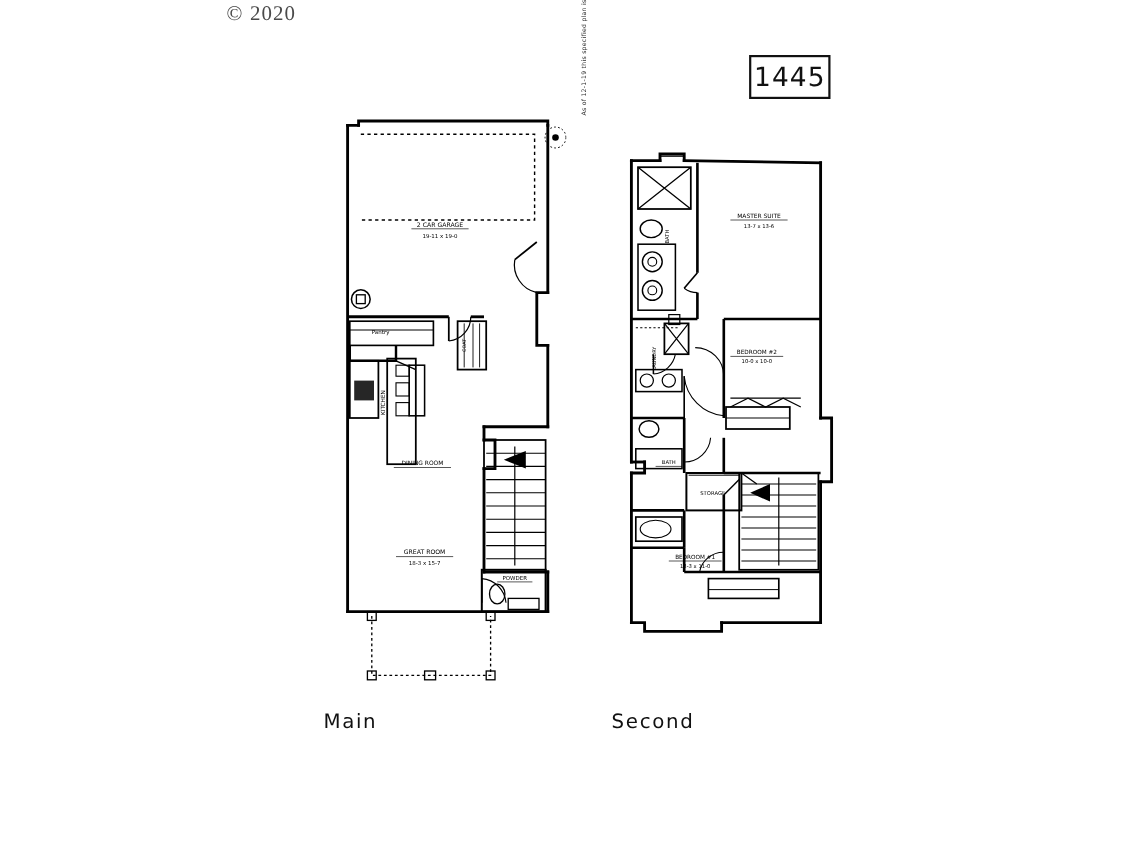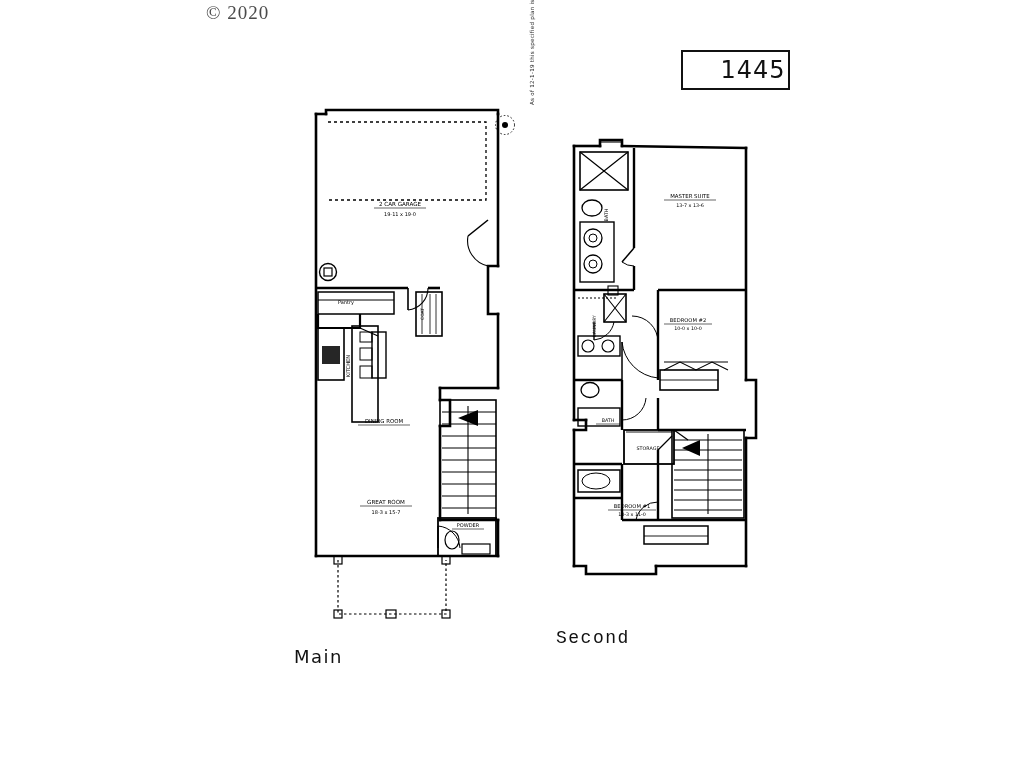--- a/index.html
+++ b/index.html
@@ -34,21 +34,20 @@
     position: absolute;
     left: 681px;
     top: 50px;
     width: 70px;
     height: 36px;
     border: 2px solid #111;
     display: flex;
     align-items: center;
     justify-content: center;
     background: #fff;
-    padding-left: 35px;
   }
   .plan-badge span {
     font-family: "DejaVu Sans", sans-serif;
     font-size: 24px;
     letter-spacing: 1px;
     color: #111;
     line-height: 1;
   }
   .disclaimer {
     position: absolute;
@@ -67,21 +66,21 @@
   .floor-caption {
     position: absolute;
     font-family: "DejaVu Sans", sans-serif;
     font-size: 18px;
     color: #111;
     letter-spacing: 1.5px;
     white-space: nowrap;
     text-align: center;
   }
   #caption-main { left: 294px; top: 646px; }
-  #caption-second { left: 556px; top: 628px; font-family: Liberation Mono, monospace; }
+  #caption-second { left: 556px; top: 646px; }
 </style>
 </head>
 <body>
 
 <div id="sheet">
 
   <div class="copyright">© 2020</div>
 
   <div class="plan-badge">
     <span>1445</span>

